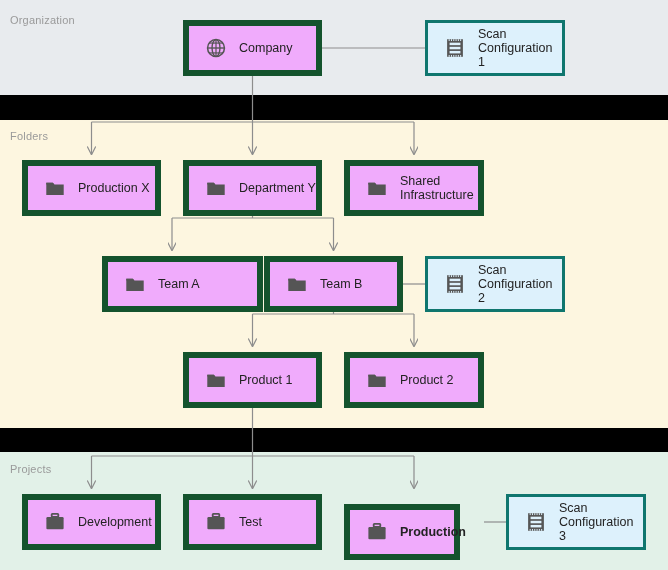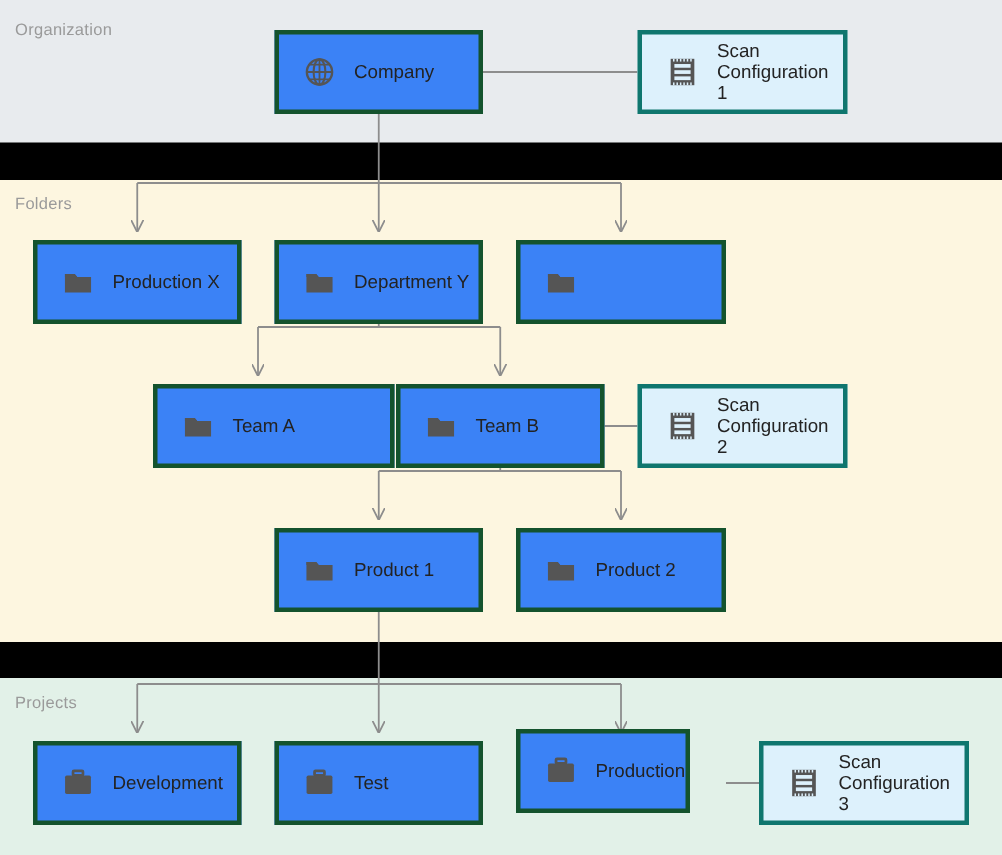--- a/index.html
+++ b/index.html
@@ -38,22 +38,22 @@
   svg#links {
     position: absolute;
     left: 0; top: 0;
     width: 668px; height: 570px;
     pointer-events: none;
   }
 
   .node {
     position: absolute;
     box-sizing: border-box;
-    background: #3b82f6;
-    border: 3px solid #14532d;
+    background: #f0abfc;
+    border: 6px solid #14532d;
     display: flex;
     align-items: center;
     padding-left: 16px;
   }
   .node.scan {
     background: #ddf1fc;
     border: 3px solid #0f766e;
   }
   .node .ico {
     flex: 0 0 auto;
@@ -161,20 +161,22 @@
           <path d="M2.5 6.2h7.1l1.8 2.1h10.1v11.3H2.5z" fill="#555"></path>
           <path d="M2.5 6.2h7.1l1.8 2.1H2.5z" fill="#555"></path>
         </svg>
         <span class="lbl">Department Y</span>
       </div>
       <div class="node" style="left: 344px; top: 160px; width: 140px; height: 56px;">
         <svg class="ico" viewBox="0 0 24 24">
           <path d="M2.5 6.2h7.1l1.8 2.1h10.1v11.3H2.5z" fill="#555"></path>
           <path d="M2.5 6.2h7.1l1.8 2.1H2.5z" fill="#555"></path>
         </svg>
+        <span class="lbl">Shared
+Infrastructure</span>
       </div>
       <div class="node" style="left: 102px; top: 256px; width: 161px; height: 56px;">
         <svg class="ico" viewBox="0 0 24 24">
           <path d="M2.5 6.2h7.1l1.8 2.1h10.1v11.3H2.5z" fill="#555"></path>
           <path d="M2.5 6.2h7.1l1.8 2.1H2.5z" fill="#555"></path>
         </svg>
         <span class="lbl">Team A</span>
       </div>
       <div class="node" style="left: 264px; top: 256px; width: 139px; height: 56px;">
         <svg class="ico" viewBox="0 0 24 24">
@@ -228,21 +230,21 @@
         </svg>
         <span class="lbl">Development</span>
       </div>
       <div class="node" style="left: 183px; top: 494px; width: 139px; height: 56px;">
         <svg class="ico" viewBox="0 0 24 24">
           <rect x="8.4" y="3.2" width="7.2" height="3.3" rx="0.7" fill="none" stroke="#555" stroke-width="2"></rect>
           <rect x="2.6" y="6.6" width="18.8" height="13.4" rx="1.2" fill="#555"></rect>
         </svg>
         <span class="lbl">Test</span>
       </div>
-      <div class="node" style="left: 344px; top: 486px; width: 116px; height: 56px;">
+      <div class="node" style="left: 344px; top: 504px; width: 116px; height: 56px; font-weight: bold;">
         <svg class="ico" viewBox="0 0 24 24">
           <rect x="8.4" y="3.2" width="7.2" height="3.3" rx="0.7" fill="none" stroke="#555" stroke-width="2"></rect>
           <rect x="2.6" y="6.6" width="18.8" height="13.4" rx="1.2" fill="#555"></rect>
         </svg>
         <span class="lbl">Production</span>
       </div>
       <div class="node scan" style="left: 506px; top: 494px; width: 140px; height: 56px;">
         <svg class="ico" viewBox="0 0 24 24">
           <rect x="3.4" y="2.4" width="17.2" height="19.2" fill="#555"></rect>
           <rect x="6.1" y="6.2" width="11.8" height="2.7" fill="#ddf1fc"></rect>

